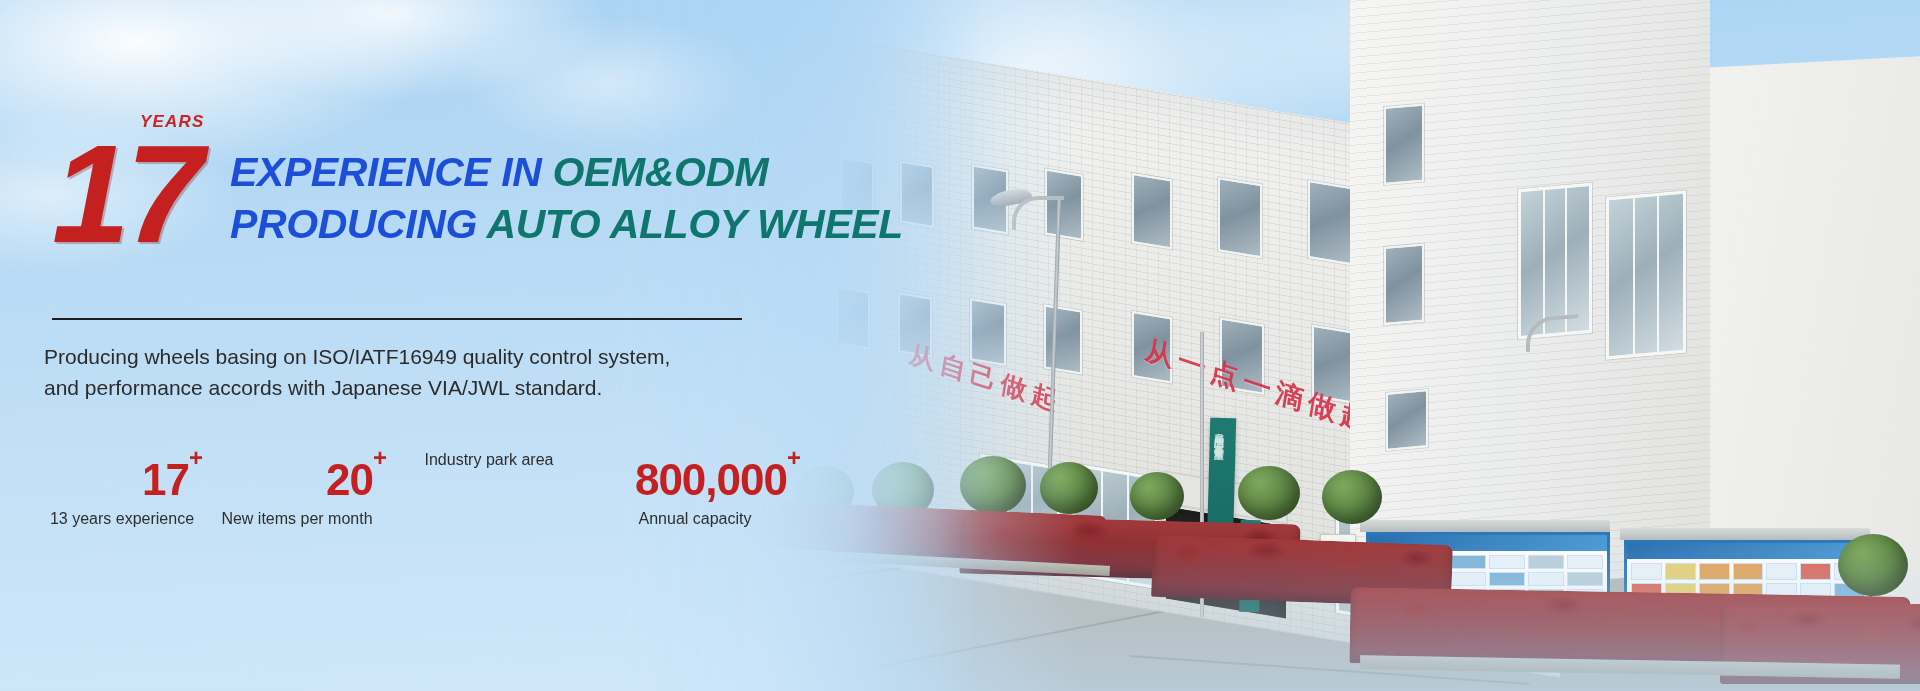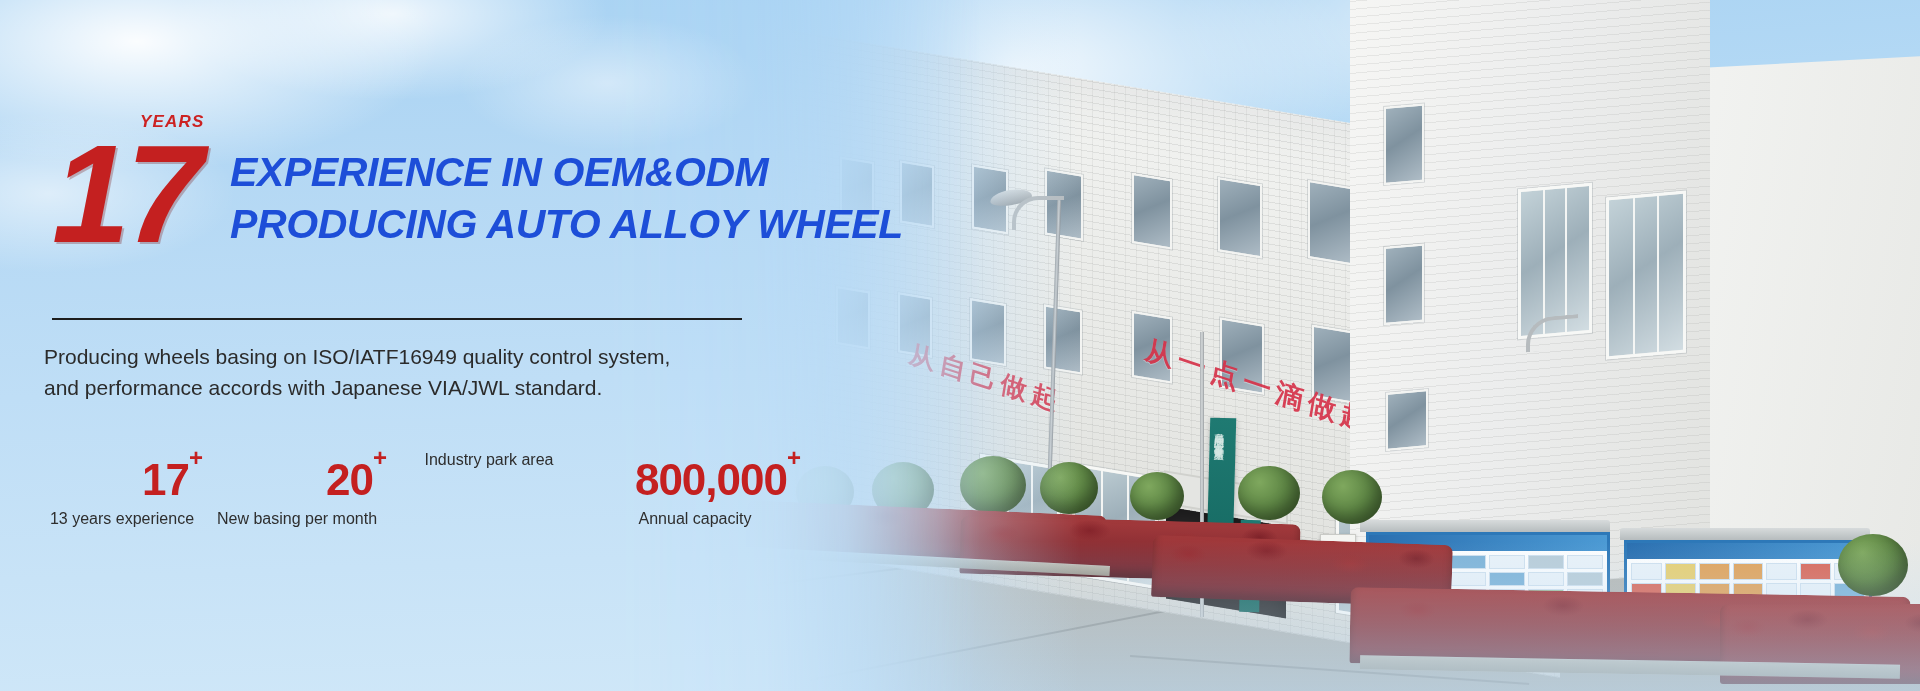--- a/index.html
+++ b/index.html
@@ -278,21 +278,21 @@
     font-weight:700; font-style:italic; letter-spacing:-4px;
     text-shadow:2px 2px 0 rgba(120,16,16,.28);
   }
 
   .title-block { position:absolute; left:178px; top:12px; width:720px; }
   .title-line {
     font-size:41px; line-height:52px; font-weight:700; font-style:italic;
     letter-spacing:-.4px; white-space:nowrap;
   }
   .t-dark { color:#1d4ed8; }
-  .t-blue { color:#1d4ed8; }
+  .t-blue { color:#0f766e; }
 
   .divider {
     position:absolute; left:52px; top:302px; width:690px; height:0;
     border-top:2px solid #1d1d1d;
   }
 
   .desc {
     position:absolute; left:44px; top:325px; width:760px;
     color:#2b2b2b; font-size:21px; line-height:31px;
   }
@@ -504,21 +504,21 @@
 
     <div class="stats">
 
       <div class="stat s0">
         <div class="stat-num"><span>17</span><sup>+</sup></div>
         <div class="stat-label">13 years experience</div>
       </div>
 
       <div class="stat s1">
         <div class="stat-num"><span>20</span><sup>+</sup></div>
-        <div class="stat-label">New basing per month</div>
+        <div class="stat-label">New items per month</div>
       </div>
 
       <div class="stat s2">
         <div class="stat-label">Industry park area</div>
       </div>
 
       <div class="stat s3">
         <div class="stat-num"><span>800,000</span><sup>+</sup></div>
         <div class="stat-label">Annual capacity</div>
       </div>

